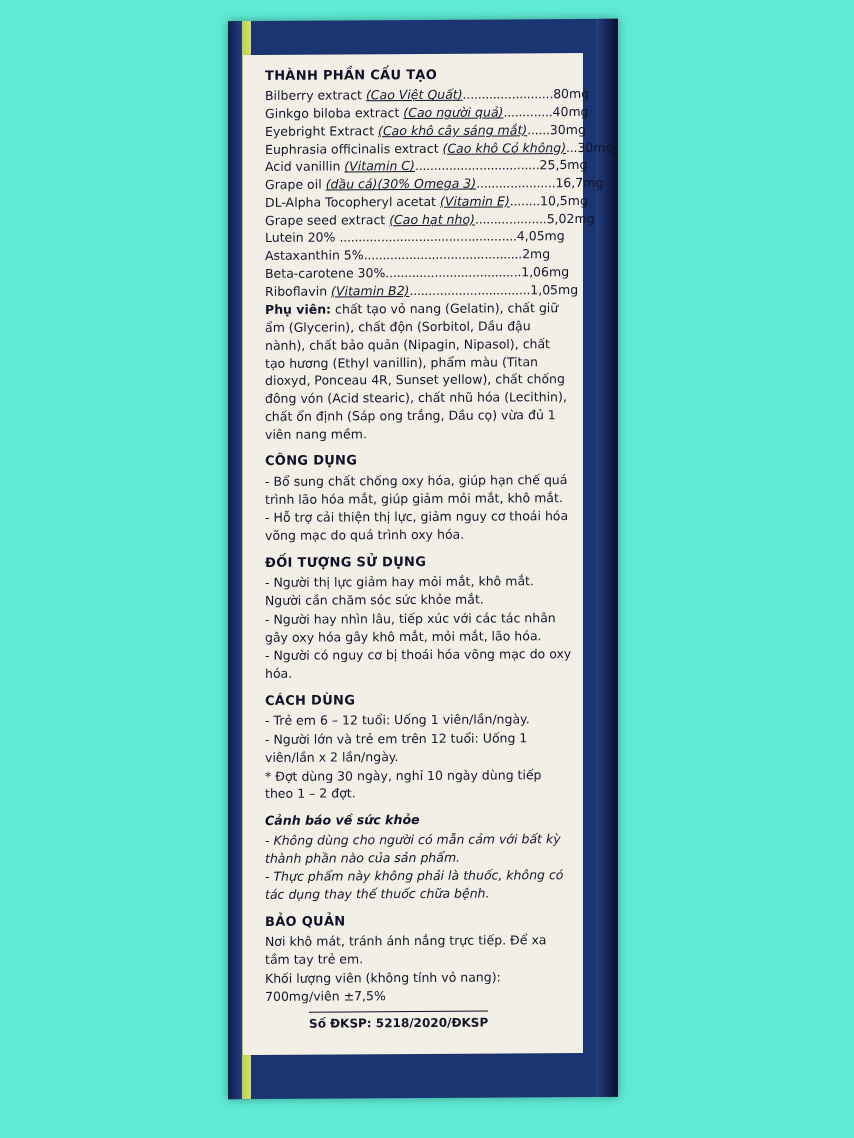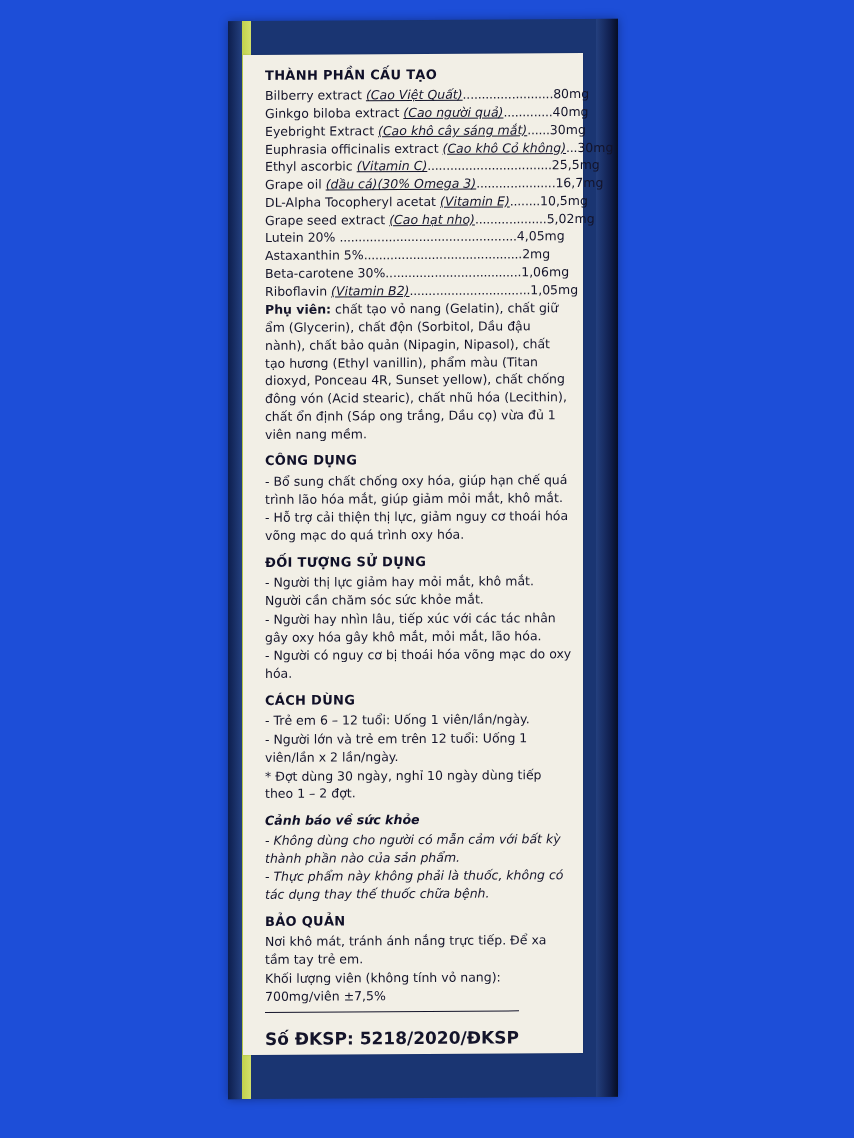--- a/index.html
+++ b/index.html
@@ -12,21 +12,21 @@
     height: 1138px;
     font-family: "DejaVu Sans", sans-serif;
     overflow: hidden;
     position: relative;
   }
 
   
   #photo {
     position: absolute;
     inset: 0;
-    background: #1d4ed8;
+    background: #5eead4;
   }
 
   
   #box {
     position: absolute;
     left: 228px;
     top: 20px;
     width: 390px;
     height: 1078px;
     background: linear-gradient(100deg, #18306b 0%, #1b3madd 0%, #1a3572 18%, #203c7d 55%, #162c63 100%);
@@ -108,25 +108,26 @@
   }
   .row .it { font-style: italic; text-decoration: underline; }
   .dots { letter-spacing: -0.2px; }
   p.para {
     margin: 1px 0 0 0;
     font-size: 12.5px;
   }
   p.para.ital { font-style: italic; }
   .reg {
     font-weight: bold;
-    font-size: 17px;
+    font-size: 12px;
     margin-top: 7px;
     border-top: 1px solid #14142a;
-    padding-top: 14px;
+    padding-top: 3px;
     display: inline-block;
+    margin-left: 44px;
   }
 </style>
 </head>
 <body>
 
 <div id="photo">
 
   <div id="box">
     <div id="box-left-edge"></div>
     <div id="green-stripe"></div>
@@ -135,21 +136,21 @@
 
   <div id="label">
     <div id="label-inner">
 
       <h2 class="sec first">THÀNH PHẦN CẤU TẠO</h2>
       <div id="ingredients-list">
           <div class="row"><span>Bilberry extract </span><span class="it">(Cao Việt Quất)</span><span class="dots">........................</span><span>80mg</span></div>
           <div class="row"><span>Ginkgo biloba extract </span><span class="it">(Cao người quả)</span><span class="dots">.............</span><span>40mg</span></div>
           <div class="row"><span>Eyebright Extract </span><span class="it">(Cao khô cây sáng mắt)</span><span class="dots">......</span><span>30mg</span></div>
           <div class="row"><span>Euphrasia officinalis extract </span><span class="it">(Cao khô Cỏ không)</span><span class="dots">...</span><span>30mg</span></div>
-          <div class="row"><span>Ethyl ascorbic </span><span class="it">(Vitamin C)</span><span class="dots">.................................</span><span>25,5mg</span></div>
+          <div class="row"><span>Acid vanillin </span><span class="it">(Vitamin C)</span><span class="dots">.................................</span><span>25,5mg</span></div>
           <div class="row"><span>Grape oil </span><span class="it">(dầu cá)(30% Omega 3)</span><span class="dots">.....................</span><span>16,7mg</span></div>
           <div class="row"><span>DL-Alpha Tocopheryl acetat </span><span class="it">(Vitamin E)</span><span class="dots">........</span><span>10,5mg</span></div>
           <div class="row"><span>Grape seed extract </span><span class="it">(Cao hạt nho)</span><span class="dots">...................</span><span>5,02mg</span></div>
           <div class="row"><span>Lutein 20% </span><span class="it"></span><span class="dots">...............................................</span><span>4,05mg</span></div>
           <div class="row"><span>Astaxanthin 5%</span><span class="it"></span><span class="dots">..........................................</span><span>2mg</span></div>
           <div class="row"><span>Beta-carotene 30%</span><span class="it"></span><span class="dots">....................................</span><span>1,06mg</span></div>
           <div class="row"><span>Riboflavin </span><span class="it">(Vitamin B2)</span><span class="dots">................................</span><span>1,05mg</span></div>
         </div>
 
       <p class="para"><b>Phụ viên:</b><span> chất tạo vỏ nang (Gelatin), chất giữ ẩm (Glycerin), chất độn (Sorbitol, Dầu đậu nành), chất bảo quản (Nipagin, Nipasol), chất tạo hương (Ethyl vanillin), phẩm màu (Titan dioxyd, Ponceau 4R, Sunset yellow), chất chống đông vón (Acid stearic), chất nhũ hóa (Lecithin), chất ổn định (Sáp ong trắng, Dầu cọ) vừa đủ 1 viên nang mềm.</span></p>

